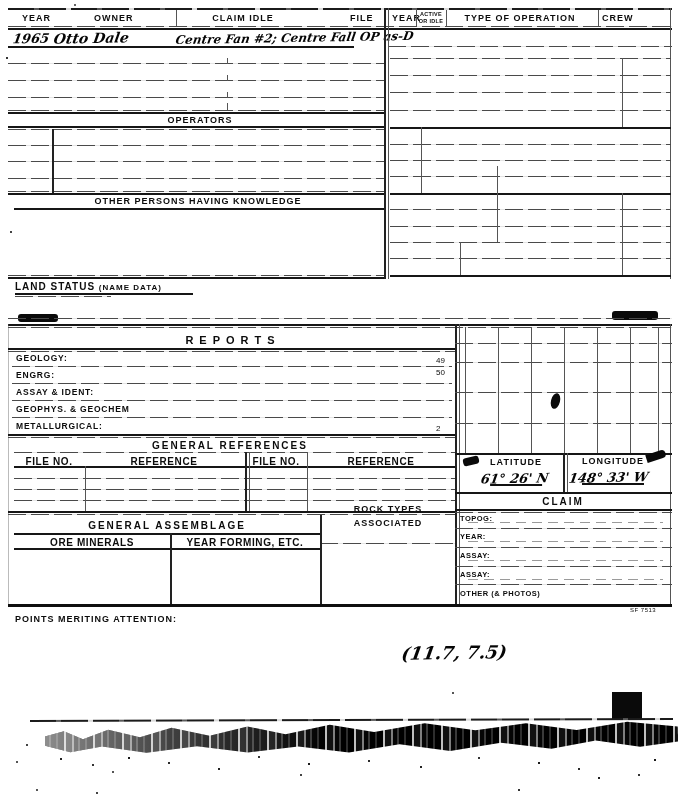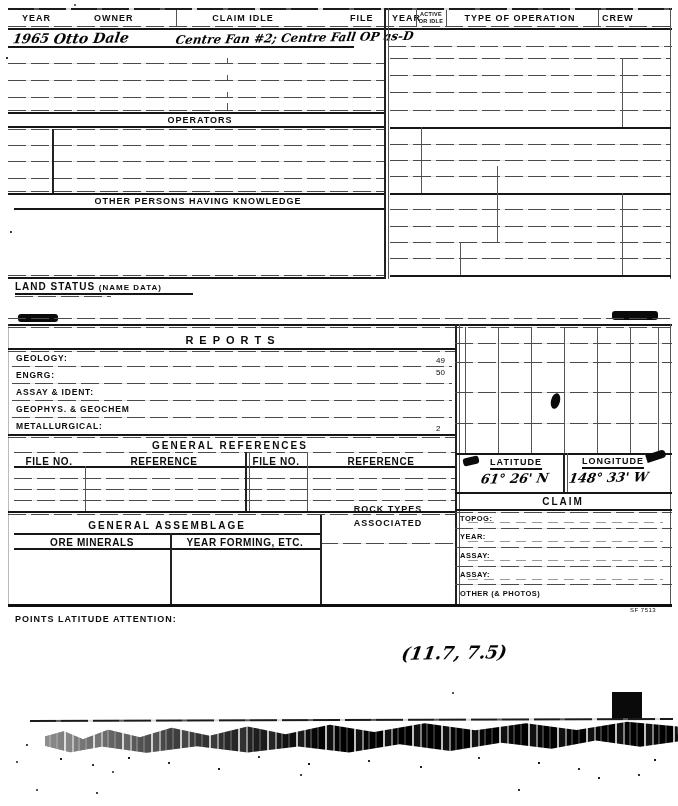--- a/index.html
+++ b/index.html
@@ -20,21 +20,21 @@
   .lbl.c{transform:translateX(-50%);}
   .lbl.sm{font-size:10px;letter-spacing:.6px;}
   .lbl.xs{font-size:5.5px;letter-spacing:.3px;}
   .lbl.row{font-size:8.5px;letter-spacing:.8px;}
   .lbl.map{font-size:7.5px;letter-spacing:.5px;}
   .num{position:absolute;font-weight:400;font-size:8px;color:#0c0c0c;}
   .hand{position:absolute;font-family:"DejaVu Serif",serif;font-style:italic;font-weight:700;
         color:#050505;white-space:nowrap;transform:skewX(-10deg) rotate(-1deg);}
   .smudge{position:absolute;background:#0a0a0a;border-radius:3px;}
   .title-sp{letter-spacing:6px;}
-  .u2{border-bottom:2px solid #111;padding-bottom:1px;}
+  .u2{border-bottom:2px solid #111;padding-bottom:17px;}
   .sq{position:absolute;background:#0a0a0a;}
   .noise-band{position:absolute;left:45px;top:723px;width:633px;height:30px;transform:rotate(-0.55deg);
      background:
        linear-gradient(90deg,rgba(255,255,255,.55),rgba(255,255,255,.25) 20%,rgba(255,255,255,0) 45%),
        repeating-linear-gradient(90deg,#050505 0 4px,#3a3a3a 4px 6px,#000 6px 11px,#2e2e2e 11px 13px,#000 13px 19px,rgba(0,0,0,.25) 19px 21px,#101010 21px 27px,rgba(0,0,0,.5) 27px 29px);
      clip-path:polygon(0% 35%,3% 18%,6% 45%,10% 14%,15% 40%,20% 10%,26% 38%,32% 8%,38% 35%,45% 5%,52% 30%,60% 3%,68% 28%,76% 6%,84% 30%,92% 4%,100% 22%,100% 72%,94% 88%,87% 66%,80% 92%,72% 70%,64% 96%,56% 72%,48% 98%,40% 76%,32% 95%,24% 72%,16% 92%,9% 70%,4% 88%,0% 66%);}
   .speck{position:absolute;width:2px;height:2px;background:transparent;
      box-shadow:60px 758px #222,92px 764px #333,128px 757px #1a1a1a,168px 762px #2b2b2b,
        218px 768px #222,258px 756px #333,308px 763px #1a1a1a,368px 760px #2b2b2b,
        420px 766px #222,478px 757px #333,538px 762px #1a1a1a,578px 768px #2b2b2b,
@@ -234,21 +234,21 @@
 
   <span class="lbl map" style="top:570px;left:460px">ASSAY:</span>
   <div class="hl light" style="top:579px;left:468px;width:195px"></div>
   <div class="hl faint" style="top:584px;left:455px;width:217px"></div>
 
   <span class="lbl map" style="top:589px;left:460px">OTHER (&amp; PHOTOS)</span>
 
   <div class="hl thick" style="top:604px;left:8px;width:664px"></div>
   <span class="num" style="top:607px;left:630px;font-size:6px;letter-spacing:.5px">SF 7513</span>
 
-  <span class="lbl" style="top:614px;left:15px">POINTS LATITUDE ATTENTION:</span>
+  <span class="lbl" style="top:614px;left:15px">POINTS MERITING ATTENTION:</span>
 
   <span class="hand" style="top:642px;left:402px;font-size:18px">(11.7, 7.5)</span>
 
   <div class="sq" style="top:692px;left:612px;width:30px;height:28px"></div>
   <div class="hl" style="top:719px;left:30px;width:643px;transform:rotate(-0.2deg)"></div>
   <div class="noise-band"></div>
   <div class="speck"></div>
 
 </div>
 

